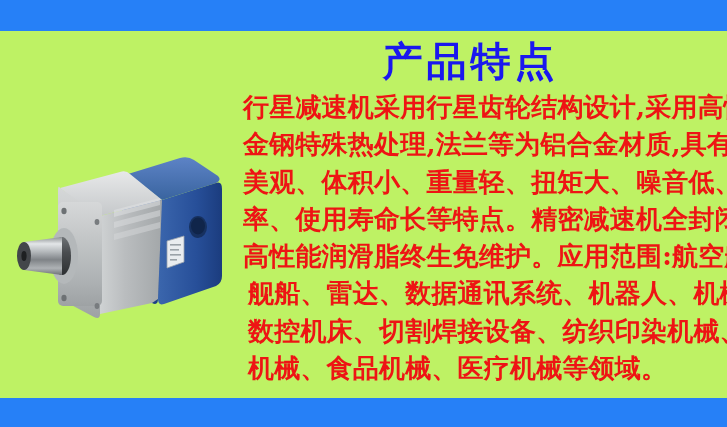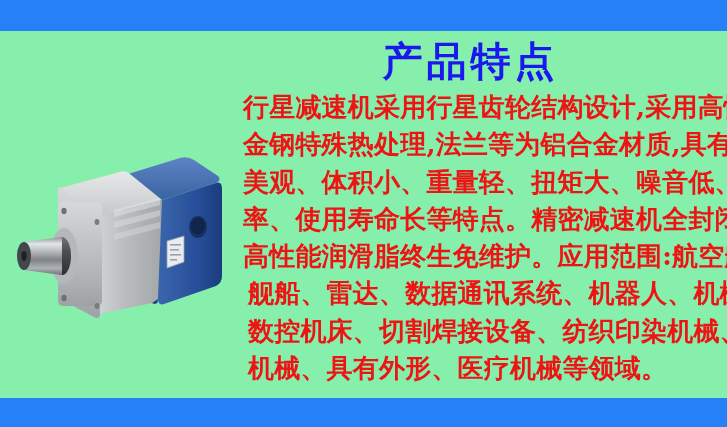--- a/index.html
+++ b/index.html
@@ -4,21 +4,21 @@
 <style>
   html, body {
     margin: 0;
     padding: 0;
     background: #ffffff;
   }
   #page {
     position: relative;
     width: 727px;
     height: 427px;
-    background: #86efac;
+    background: #bef264;
     overflow: hidden;
     font-family: "DejaVu Sans", "Liberation Sans", sans-serif;
   }
 
   
   .bar {
     position: absolute;
     left: 0;
     width: 727px;
     background: #2680f7;
@@ -175,18 +175,18 @@
     <div id="feature-title">产品特点</div>
 
     <div id="feature-body">
       <div class="body-line">行星减速机采用行星齿轮结构设计,采用高性能合</div>
       <div class="body-line">金钢特殊热处理,法兰等为铝合金材质,具有外形</div>
       <div class="body-line">美观、体积小、重量轻、扭矩大、噪音低、高效</div>
       <div class="body-line">率、使用寿命长等特点。精密减速机全封闭内加</div>
       <div class="body-line">高性能润滑脂终生免维护。应用范围:航空航天、</div>
       <div class="body-line indent">舰船、雷达、数据通讯系统、机器人、机械手臂、</div>
       <div class="body-line indent">数控机床、切割焊接设备、纺织印染机械、包装</div>
-      <div class="body-line indent">机械、具有外形、医疗机械等领域。</div>
+      <div class="body-line indent">机械、食品机械、医疗机械等领域。</div>
     </div>
 
   </div>
 
 </div>
 
 </body></html>

